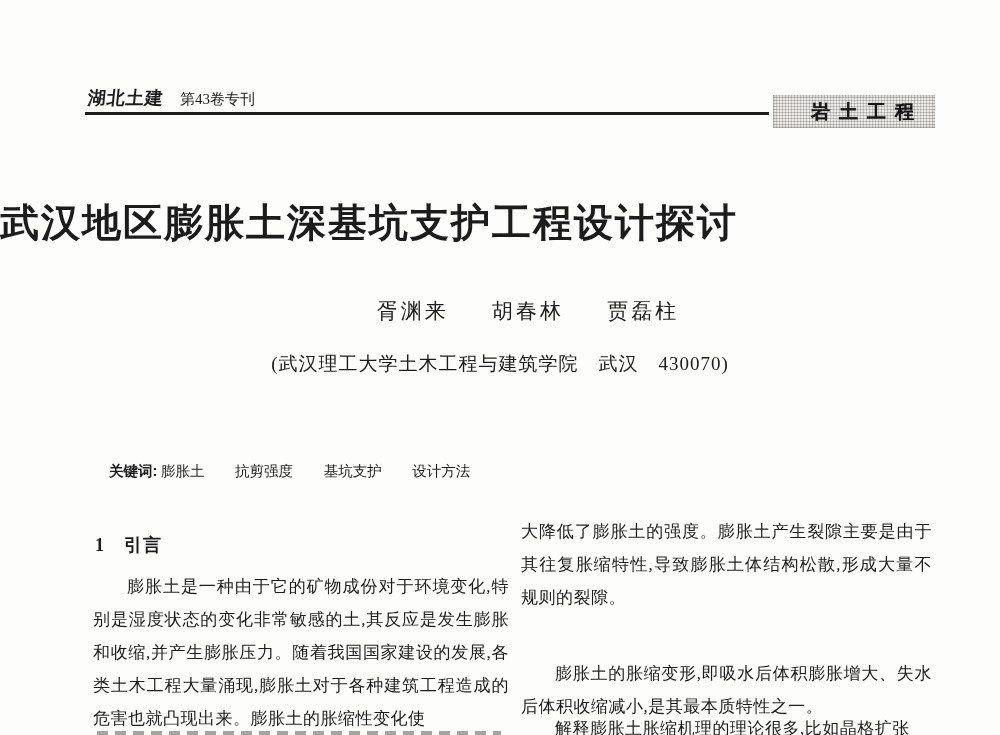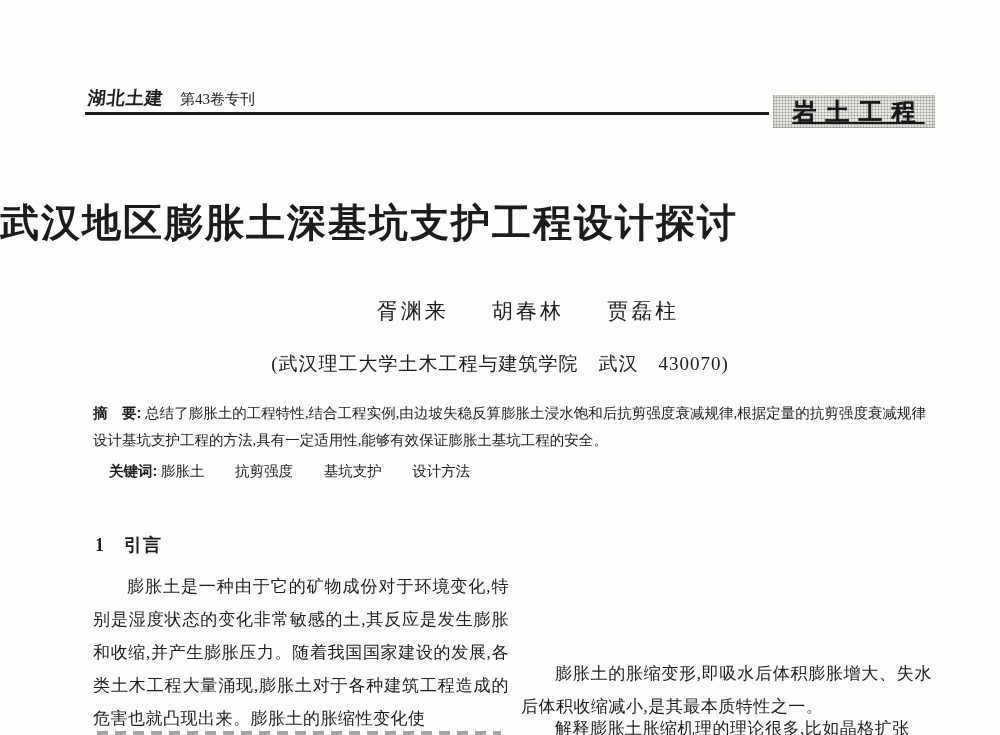--- a/index.html
+++ b/index.html
@@ -20,23 +20,22 @@
     position:absolute;left:773px;top:95px;width:162px;height:33px;
     display:flex;align-items:center;justify-content:center;
     background:
       repeating-linear-gradient(0deg, rgba(40,40,40,.22) 0 1px, transparent 1px 3px),
       repeating-linear-gradient(90deg, rgba(40,40,40,.18) 0 1px, transparent 1px 3px),
       #eceae6;
     box-shadow:0 0 4px rgba(0,0,0,.25) inset;
   }
   .corner-badge-text{
     font-family:"Liberation Sans","DejaVu Sans",sans-serif;
-    font-weight:bold;font-size:24px;letter-spacing:9px;padding-left:9px;color:#161616;
+    font-weight:bold;font-size:19px;letter-spacing:9px;padding-left:26px;color:#161616;
     text-shadow:0 0 1px #333;
-    text-decoration:underline;
   }
   
   .paper-title{
     position:absolute;left:0;top:196px;width:100%;
     font-family:"Liberation Sans","DejaVu Sans",sans-serif;
     font-weight:bold;font-size:39px;letter-spacing:2px;
   }
   .authors{position:absolute;left:0;top:297px;width:100%;text-align:center;font-size:21px;padding-left:28px;}
   .author{margin:0 19px;letter-spacing:3px;}
   .affiliation{position:absolute;left:0;top:351px;width:100%;text-align:center;font-size:19px;letter-spacing:1px;}
@@ -85,33 +84,30 @@
   </div>
 
   <div class="paper-title">武汉地区膨胀土深基坑支护工程设计探讨</div>
   <div class="authors">
     <span class="author">胥渊来</span>
     <span class="author">胡春林</span>
     <span class="author">贾磊柱</span>
   </div>
   <div class="affiliation">(武汉理工大学土木工程与建筑学院　武汉　430070)</div>
 
-  <div class="abstract">
-    <span class="abstract-label">摘　要:</span>
-    <span>总结了膨胀土的工程特性,结合工程实例,由边坡失稳反算膨胀土浸水饱和后抗剪强度衰减规律,根据定量的抗剪强度衰减规律设计基坑支护工程的方法,具有一定适用性,能够有效保证膨胀土基坑工程的安全。</span>
-  </div>
 
   <div class="keywords">
     <span class="keywords-label">关键词:</span>
     <span class="keyword">膨胀土</span>
     <span class="keyword">抗剪强度</span>
     <span class="keyword">基坑支护</span>
     <span class="keyword">设计方法</span>
   </div>
 
   <div class="sec-heading sec1-heading">1　引言</div>
   <p class="body-para left-para indent">膨胀土是一种由于它的矿物成份对于环境变化,特别是湿度状态的变化非常敏感的土,其反应是发生膨胀和收缩,并产生膨胀压力。随着我国国家建设的发展,各类土木工程大量涌现,膨胀土对于各种建筑工程造成的危害也就凸现出来。膨胀土的胀缩性变化使</p>
   <div class="left-clipped-line"></div>
 
+  <p class="body-para right-para1">大降低了膨胀土的强度。膨胀土产生裂隙主要是由于其往复胀缩特性,导致膨胀土体结构松散,形成大量不规则的裂隙。</p>
   <p class="body-para right-para2 indent">膨胀土的胀缩变形,即吸水后体积膨胀增大、失水后体积收缩减小,是其最本质特性之一。</p>
   <p class="body-para right-para3 indent">解释膨胀土胀缩机理的理论很多,比如晶格扩张</p>
 
 </div>
 
 </body></html>

